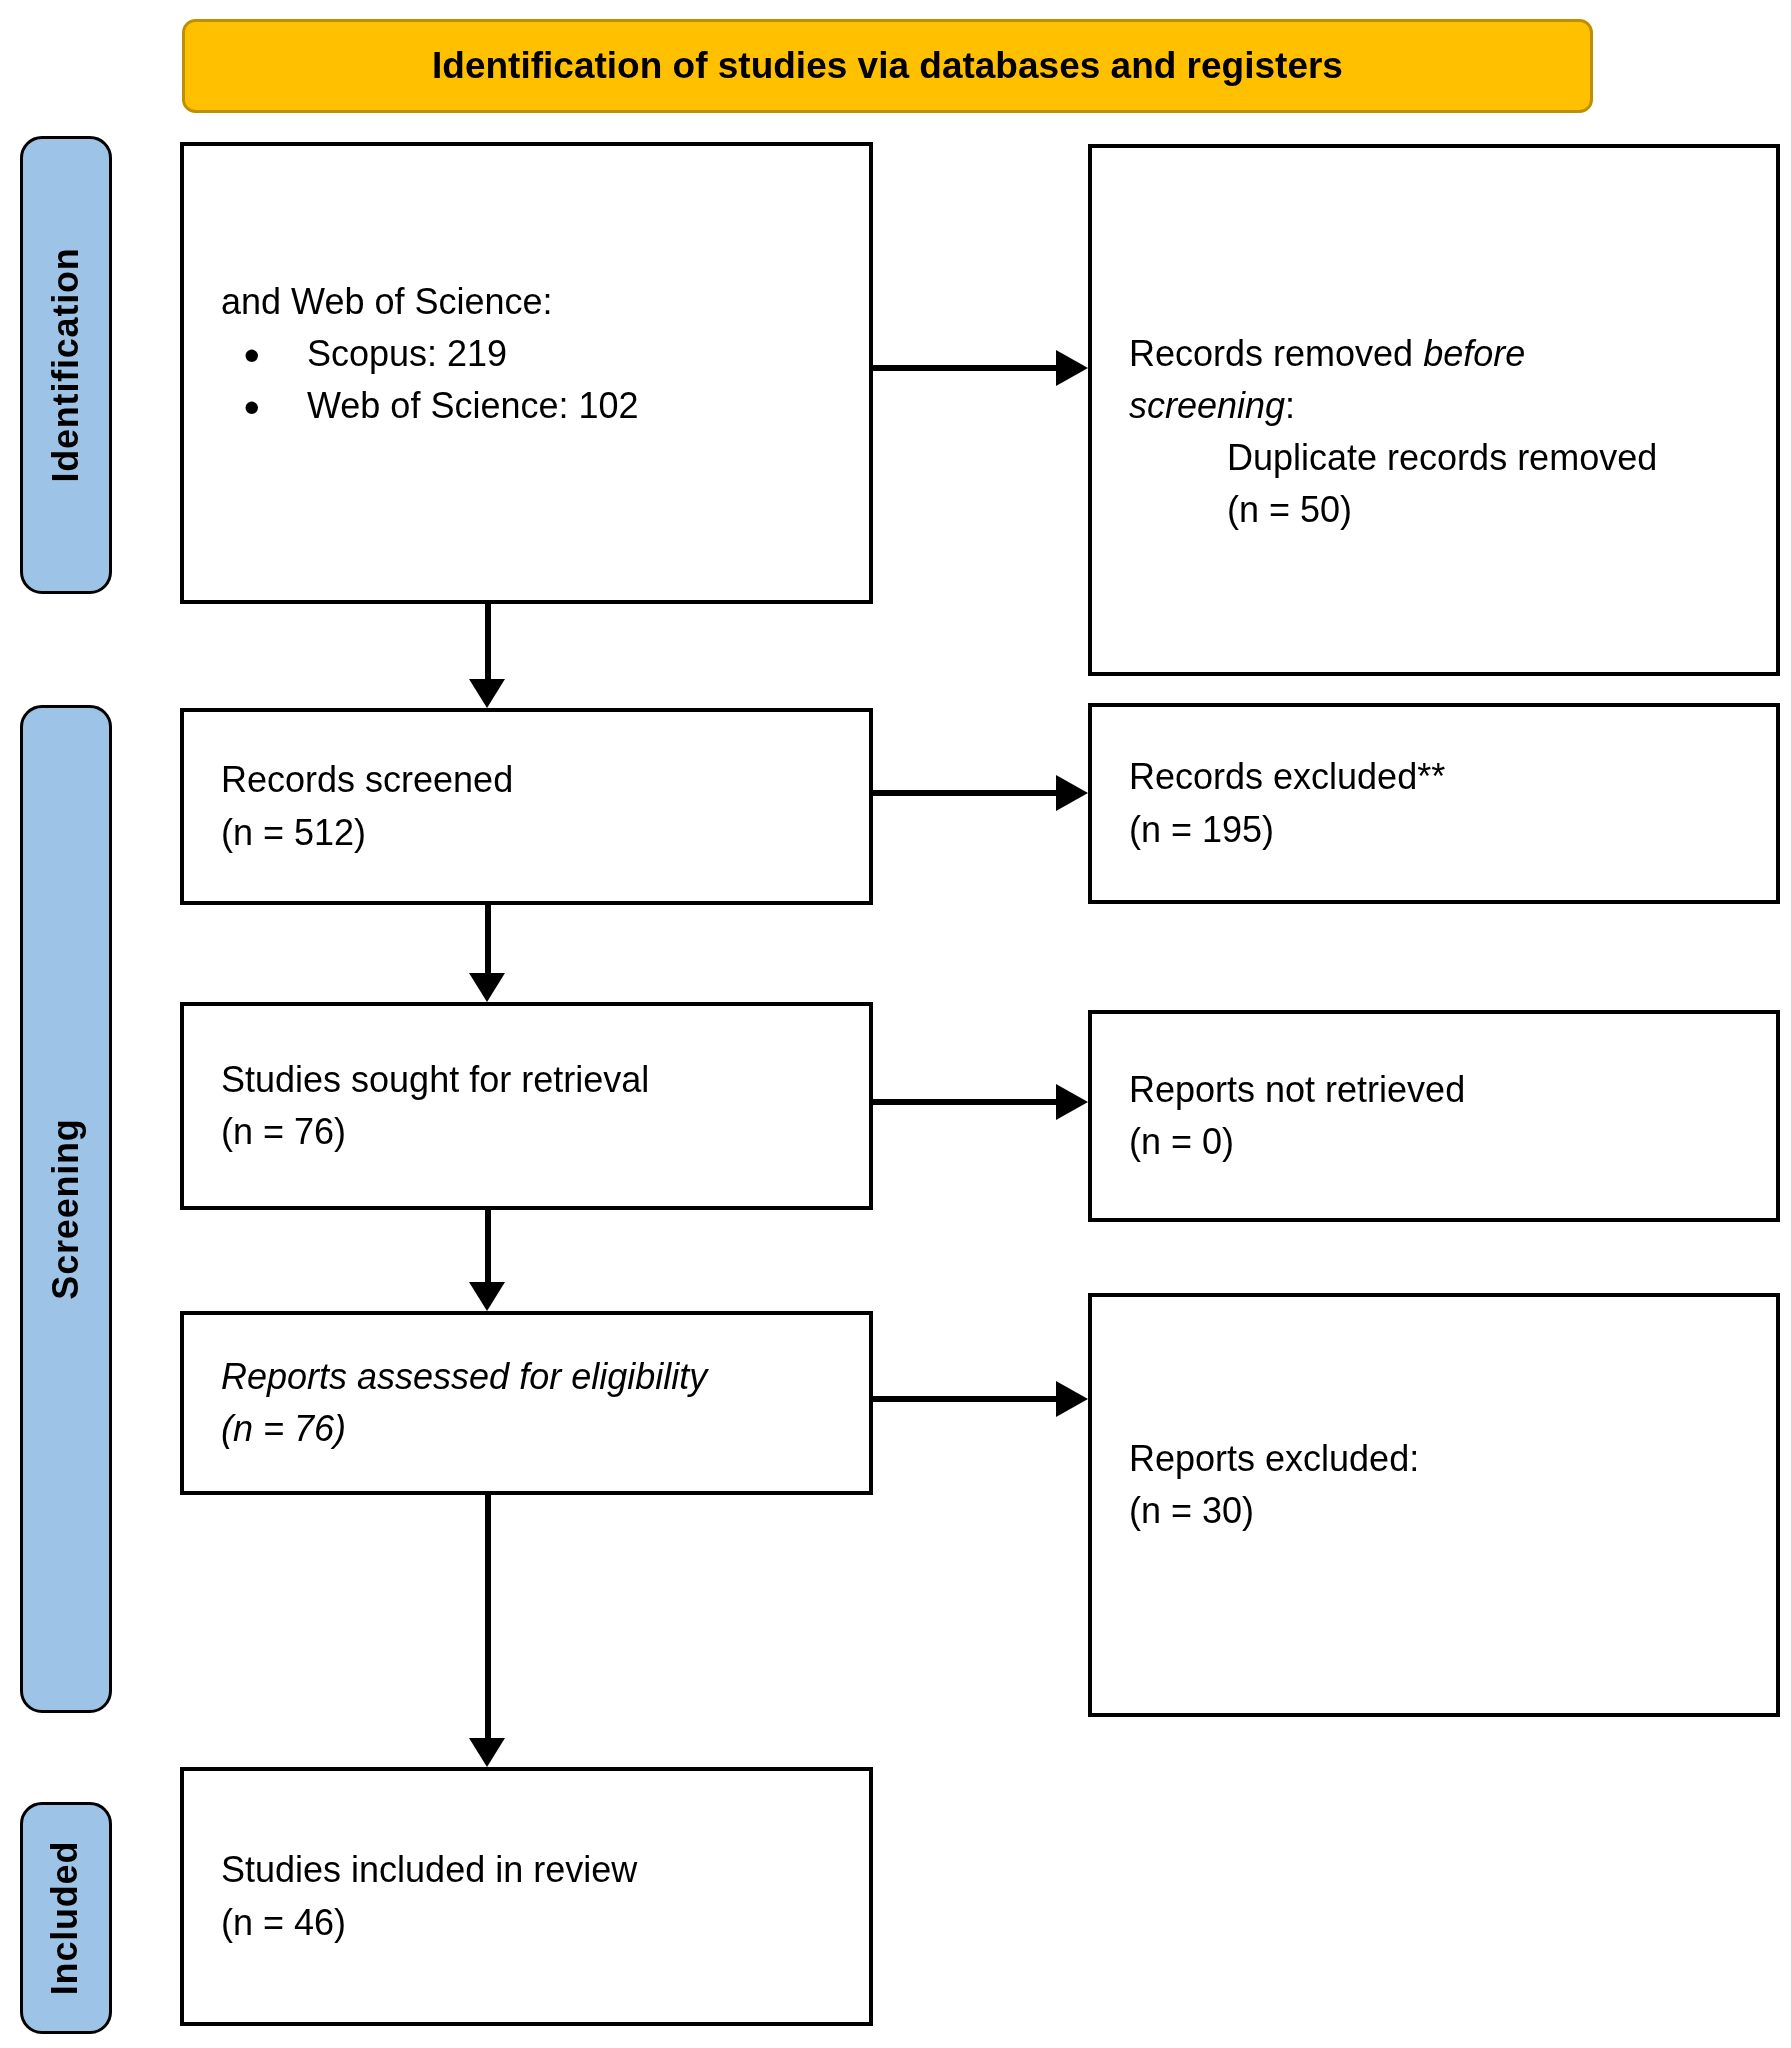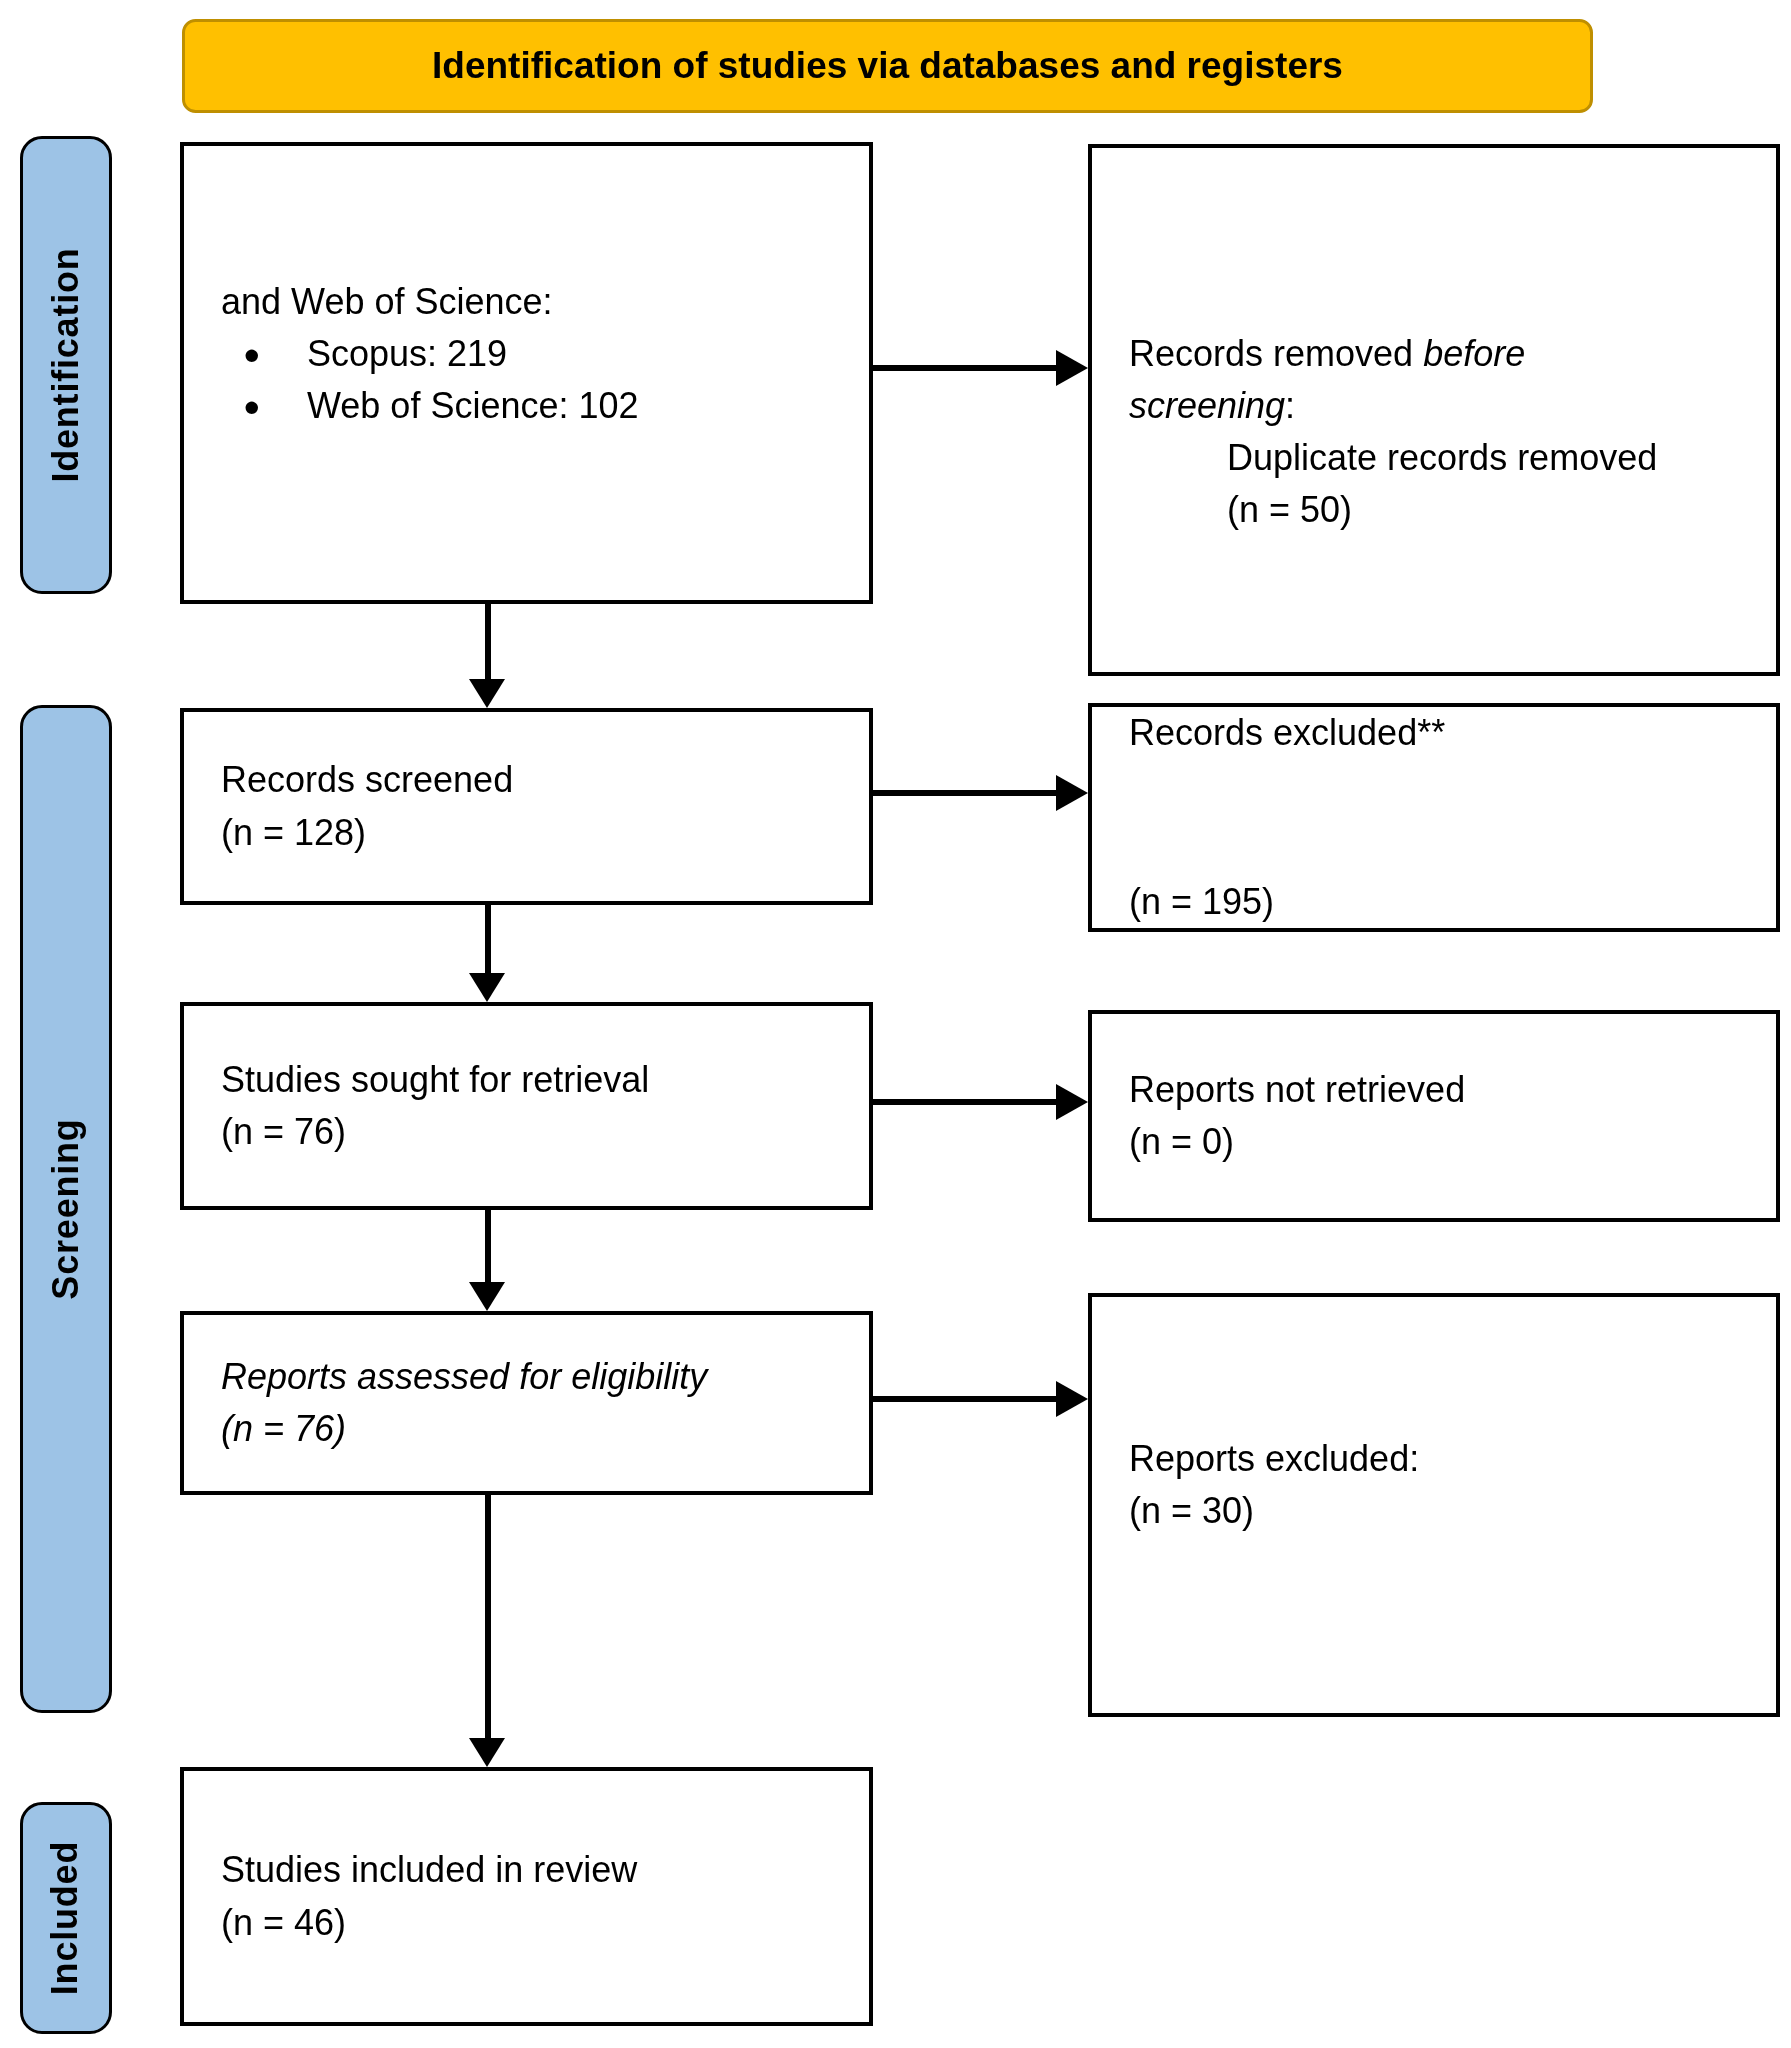--- a/index.html
+++ b/index.html
@@ -108,23 +108,23 @@
       <div style="max-width:475px;">
         <span>Records removed </span><span class="em">before screening</span><span>:</span>
       </div>
       <div class="indent">Duplicate records removed</div>
       <div class="indent">(n = 50)</div>
     </div>
   </div>
 
   <div class="box left-col" style="top:708px;height:197px;">
     <div>Records screened</div>
-    <div>(n = 128)</div>
+    <div>(n = 512)</div>
   </div>
-  <div class="box right-col" style="top:703px;height:229px;justify-content:space-between;">
+  <div class="box right-col" style="top:703px;height:201px;">
     <div>Records excluded**</div>
     <div>(n = 195)</div>
   </div>
 
   <div class="box left-col" style="top:1002px;height:208px;">
     <div>Studies sought for retrieval</div>
     <div>(n = 76)</div>
   </div>
   <div class="box right-col" style="top:1010px;height:212px;">
     <div>Reports not retrieved</div>

